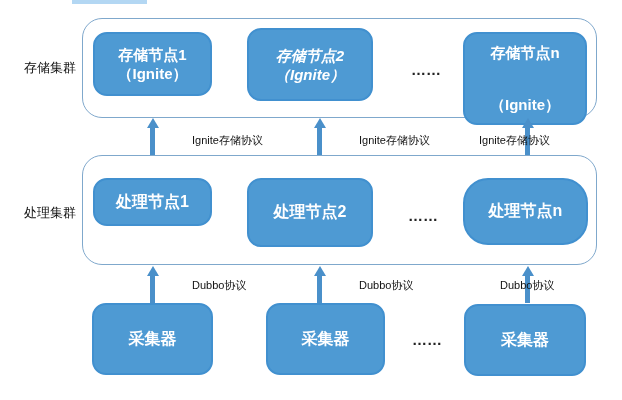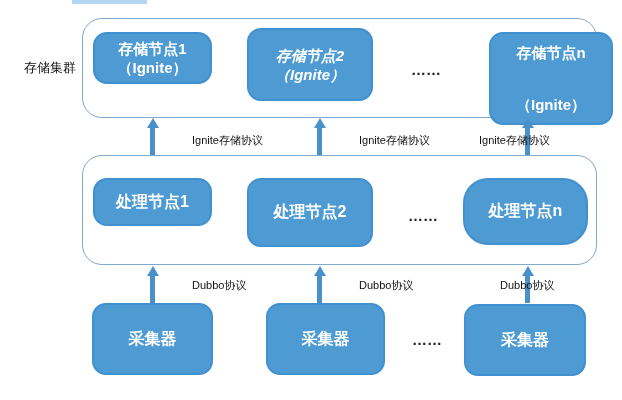--- a/index.html
+++ b/index.html
@@ -54,30 +54,30 @@
 </head>
 <body>
 
 <div class="canvas">
 
   <div class="strip"></div>
 
   <div class="cluster cluster-storage"></div>
   <div class="cluster-label" style="left:22px; top:59px;font-family:Liberation Mono, monospace;">存储集群</div>
 
-  <div class="node node-storage" style="left:93px; top:32px; width:119px; height:52px;">
+  <div class="node node-storage" style="left:93px; top:32px; width:119px; height:64px;">
     <span>存储节点1</span>
     <span>（Ignite）</span>
   </div>
   <div class="node node-storage" style="left:247px; top:28px; width:126px; height:73px;font-style:italic;">
     <span>存储节点2</span>
     <span>（Ignite）</span>
   </div>
   <div class="dots" style="left:396px; top:60px;">……</div>
-  <div class="node node-storage" style="left:489px; top:32px; width:124px; height:93px;gap:33px;">
+  <div class="node node-storage" style="left:463px; top:32px; width:124px; height:93px;gap:33px;">
     <span>存储节点n</span>
     <span>（Ignite）</span>
   </div>
 
   <div class="arrow" style="left:146px; top:118px;">
     <div class="head"></div>
     <div class="shaft"></div>
   </div>
   <div class="arrow" style="left:313px; top:118px;">
     <div class="head"></div>
@@ -85,20 +85,21 @@
   </div>
   <div class="arrow" style="left:521px; top:118px;">
     <div class="head"></div>
     <div class="shaft"></div>
   </div>
   <div class="proto-label" style="left:160px; top:133px;">Ignite存储协议</div>
   <div class="proto-label" style="left:327px; top:133px;">Ignite存储协议</div>
   <div class="proto-label" style="left:447px; top:133px;">Ignite存储协议</div>
 
   <div class="cluster cluster-processing"></div>
+  <div class="cluster-label" style="left:22px; top:204px;">处理集群</div>
 
   <div class="node node-proc" style="left:93px; top:178px; width:119px; height:48px;">处理节点1</div>
   <div class="node node-proc" style="left:247px; top:178px; width:126px; height:69px;">处理节点2</div>
   <div class="dots" style="left:393px; top:206px;">……</div>
   <div class="node node-proc" style="left:463px; top:178px; width:125px; height:67px;border-radius:25px;">处理节点n</div>
 
   <div class="arrow" style="left:146px; top:266px;">
     <div class="head"></div>
     <div class="shaft"></div>
   </div>

